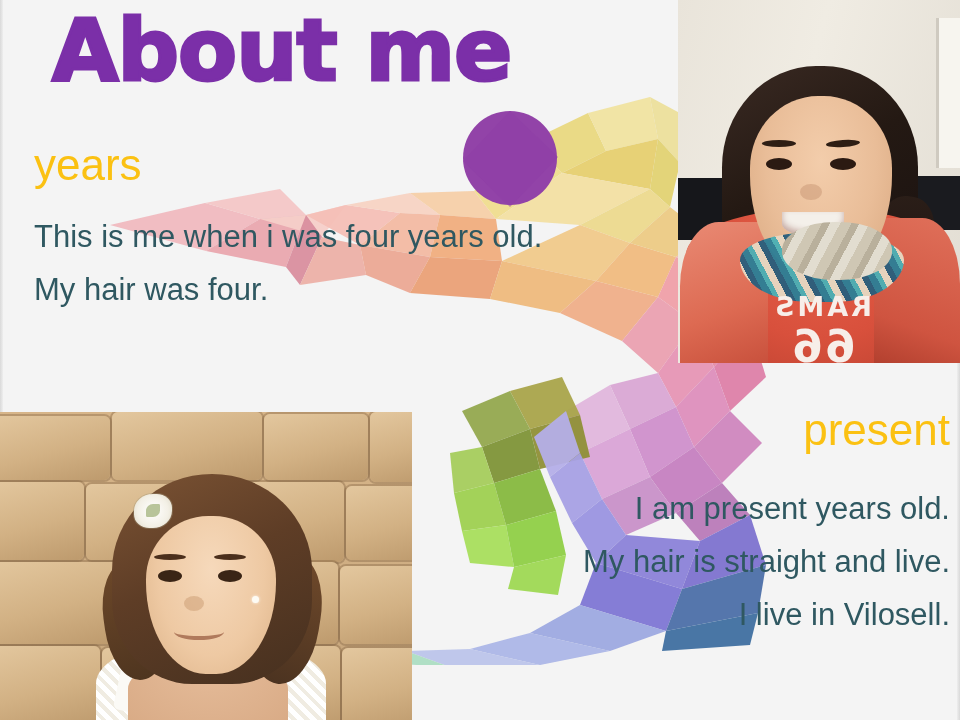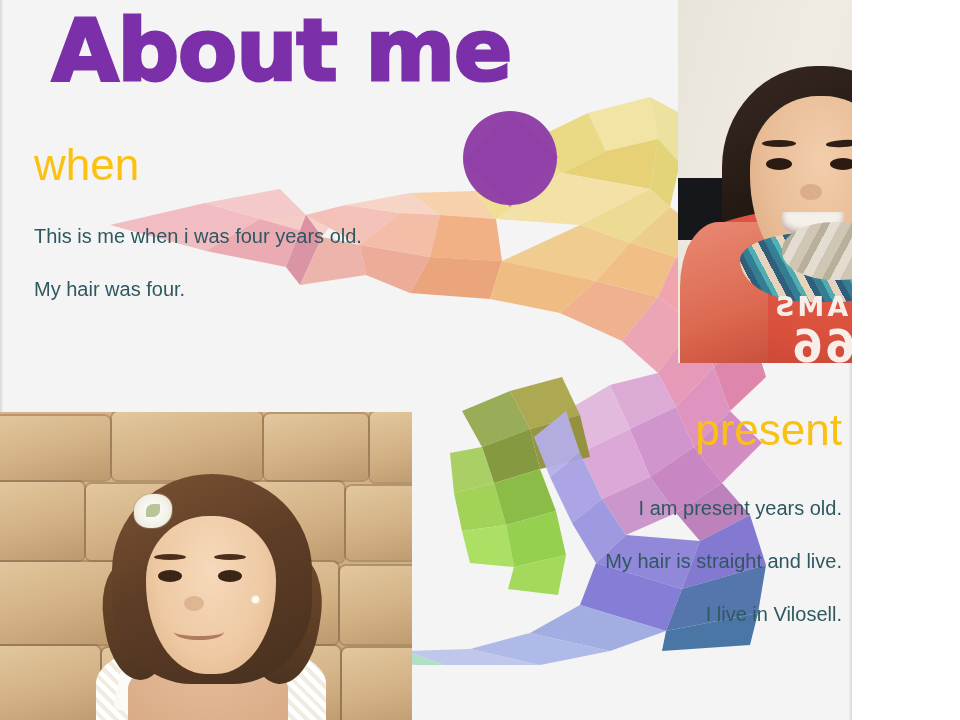--- a/index.html
+++ b/index.html
@@ -3,21 +3,21 @@
 <meta charset="utf-8">
 <title>About me</title>
 <style>
   html, body {
     margin: 0;
     padding: 0;
     background: #ffffff;
   }
   #slide {
     position: relative;
-    width: 852px;
+    width: 960px;
     height: 720px;
     overflow: hidden;
     background: #f4f4f4;
     font-family: "Liberation Sans", sans-serif;
   }
   
   #slide::before {
     content: "";
     position: absolute;
     left: 0; top: 0;
@@ -73,21 +73,21 @@
     white-space: nowrap;
   }
   .heading-past    { left: 34px; top: 140px; }
   .heading-present { right: 10px; top: 405px; }
 
   
   .text-block {
     position: absolute;
     z-index: 6;
     font-family: "Liberation Sans", sans-serif;
-    font-size: 20px;
+    font-size: 31px;
     line-height: 53px;
     color: #2f5861;
     white-space: nowrap;
   }
   .text-past {
     left: 34px;
     top: 210px;
     text-align: left;
   }
   .text-present {
@@ -389,21 +389,21 @@
     <polygon points="420,548 500,566 430,580 360,564" fill="#a9b4e6" opacity=".92"></polygon>
     <polygon points="360,564 430,580 340,582 296,566" fill="#b9c2ea" opacity=".90"></polygon>
     <polygon points="296,566 340,582 240,576 216,556" fill="#a8ddc0" opacity=".90"></polygon>
     <polygon points="216,556 240,576 156,566 130,548" fill="#7fe0a6" opacity=".90"></polygon>
     <polygon points="130,548 156,566 74,556 44,542" fill="#b6ecd0" opacity=".88"></polygon>
     <polygon points="44,542 74,556 0,548 0,536" fill="#d4f2e2" opacity=".85"></polygon>
   </svg>
 
   <div class="title">About me</div>
 
-  <div class="section-heading heading-past">when</div>
+  <div class="section-heading heading-past">years</div>
 
   <div class="text-block text-past">
     <span class="line">This is me when i was four years old.</span>
     <span class="line">My hair was four.</span>
   </div>
 
   <div class="section-heading heading-present">present</div>
 
   <div class="text-block text-present">
     <span class="line">I am present years old.</span>

